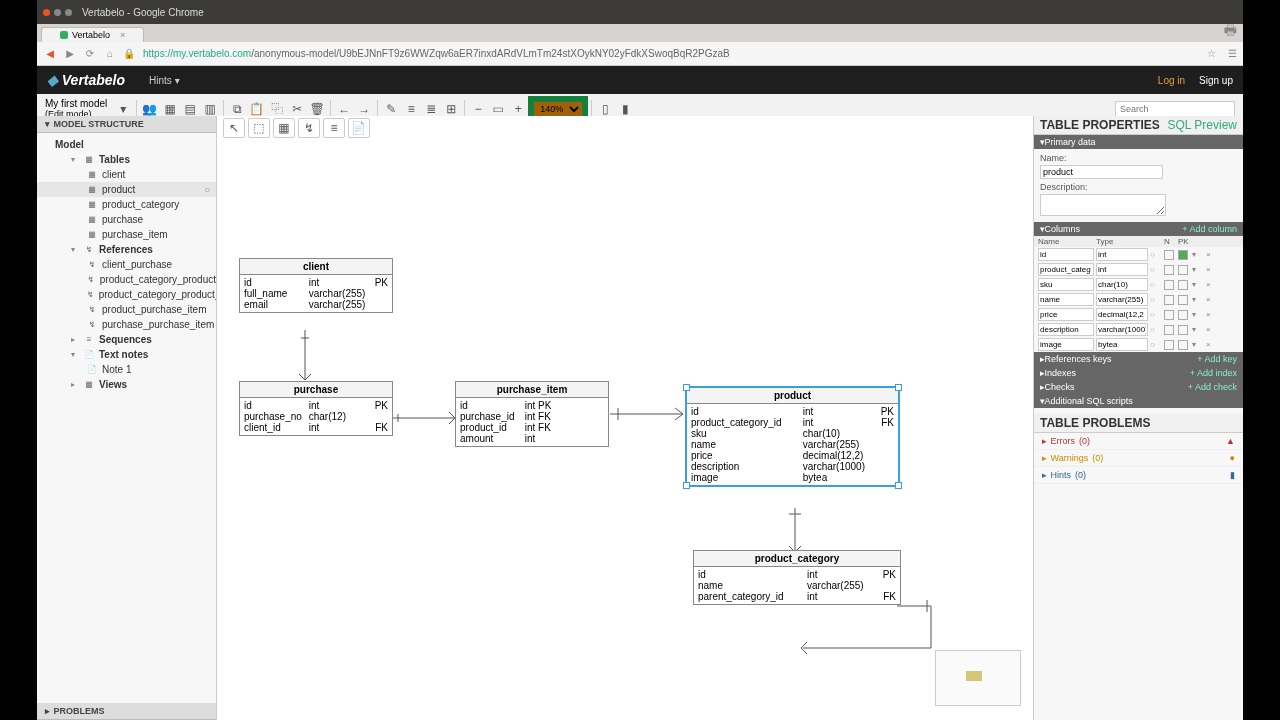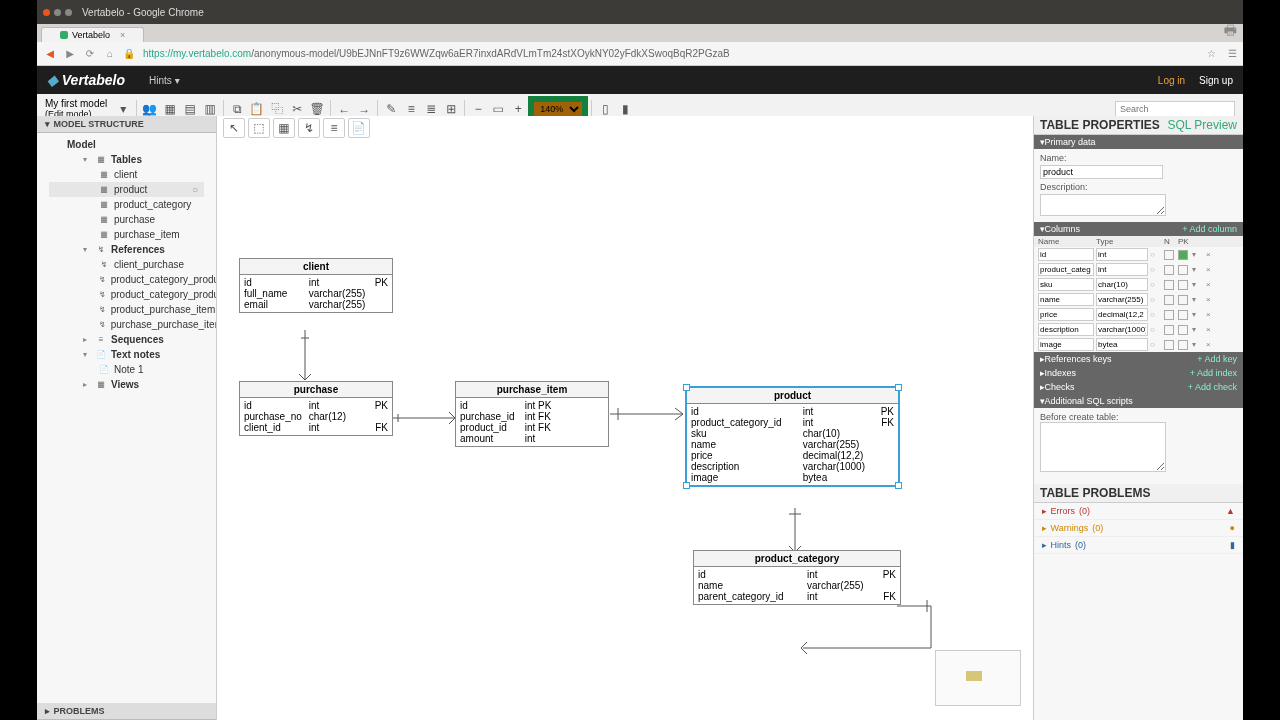--- a/index.html
+++ b/index.html
@@ -28,21 +28,21 @@
 .toolbar { height: 30px; background: #f2f2f2; border-bottom: 1px solid #ccc; display: flex; align-items: center; padding: 0 8px; }
 .modelname { font-size: 9px; line-height: 1.1; margin-right: 6px; }
 .modelname b{font-size:10px;font-weight:normal}
 .tb-icon { width: 20px; height: 20px; display: flex; align-items: center; justify-content: center; color: #555; font-size: 12px; cursor: pointer; }
 .tb-sep { width: 1px; height: 18px; background: #ccc; margin: 0 3px; }
 .zoom-sel { font-size: 9px; border: 6px solid #15803d; padding: 1px 2px; background: #a16207; }
 .search-box { margin-left: auto; width: 120px; font-size: 9px; padding: 2px 4px; border: 1px solid #ccc; background: #fff; }
 .workspace { position: absolute; top: 116px; bottom: 0; left: 0; right: 0; display: flex; }
 .leftpanel { width: 180px; background: #f7f7f7; border-right: 1px solid #ccc; display: flex; flex-direction: column; }
 .panel-hdr { background: #ddd; font-size: 9px; font-weight: bold; padding: 3px 8px; border-bottom: 1px solid #bbb; display:flex;align-items:center;gap:4px;color:#444}
-.tree { flex: 1; overflow: auto; font-size: 10px; padding: 4px 12px; }
+.tree { flex: 1; overflow: auto; font-size: 10px; padding: 4px 0; }
 .tree-node { padding: 2px 0 2px 12px; color: #333; display:flex;align-items:center;gap:5px;cursor:pointer}
 .tree-node.lvl1{padding-left:18px}
 .tree-node.lvl2{padding-left:34px}
 .tree-node.lvl3{padding-left:50px}
 .tree-node.sel{background:#e6e6e6}
 .tree-ico{width:10px;height:10px;display:inline-flex;align-items:center;justify-content:center;color:#666;font-size:8px}
 .tree-tri{color:#888;font-size:8px;width:8px}
 .problems-hdr{margin-top:auto}
 .canvas { flex: 1; position: relative; background: #fff; overflow: hidden; }
 .canvas-tb { position: absolute; top: 2px; left: 6px; display: flex; gap: 3px; background: #fff; }
@@ -488,24 +488,20 @@
             <span class="cb"></span>
             <span class="cb"></span>
             <span style="color:#888">▾</span>
             <span style="color:#888">×</span>
           </div>
         </div>
       <div class="rp-sec">▸ <span>References keys</span><span class="add">+ Add key</span></div>
       <div class="rp-sec">▸ <span>Indexes</span><span class="add">+ Add index</span></div>
       <div class="rp-sec">▸ <span>Checks</span><span class="add">+ Add check</span></div>
       <div class="rp-sec">▾ <span>Additional SQL scripts</span></div>
-      <div class="rp-body">
-        <div class="rp-lbl" style="width:auto">Before create table:</div>
-        <textarea class="rp-inp" style="height: 50px;"></textarea>
-      </div>
       <div style="height:6px"></div>
       <div class="rp-top">
           <span>TABLE PROBLEMS</span>
         </div>
       <div class="prob-sec err">▸ <span>Errors</span> <span>(0)</span><span class="prob-ico">▲</span></div>
       <div class="prob-sec wrn">▸ <span>Warnings</span> <span>(0)</span><span class="prob-ico">●</span></div>
       <div class="prob-sec hnt">▸ <span>Hints</span> <span>(0)</span><span class="prob-ico">▮</span></div>
     </div>
   </div>
 </div>

